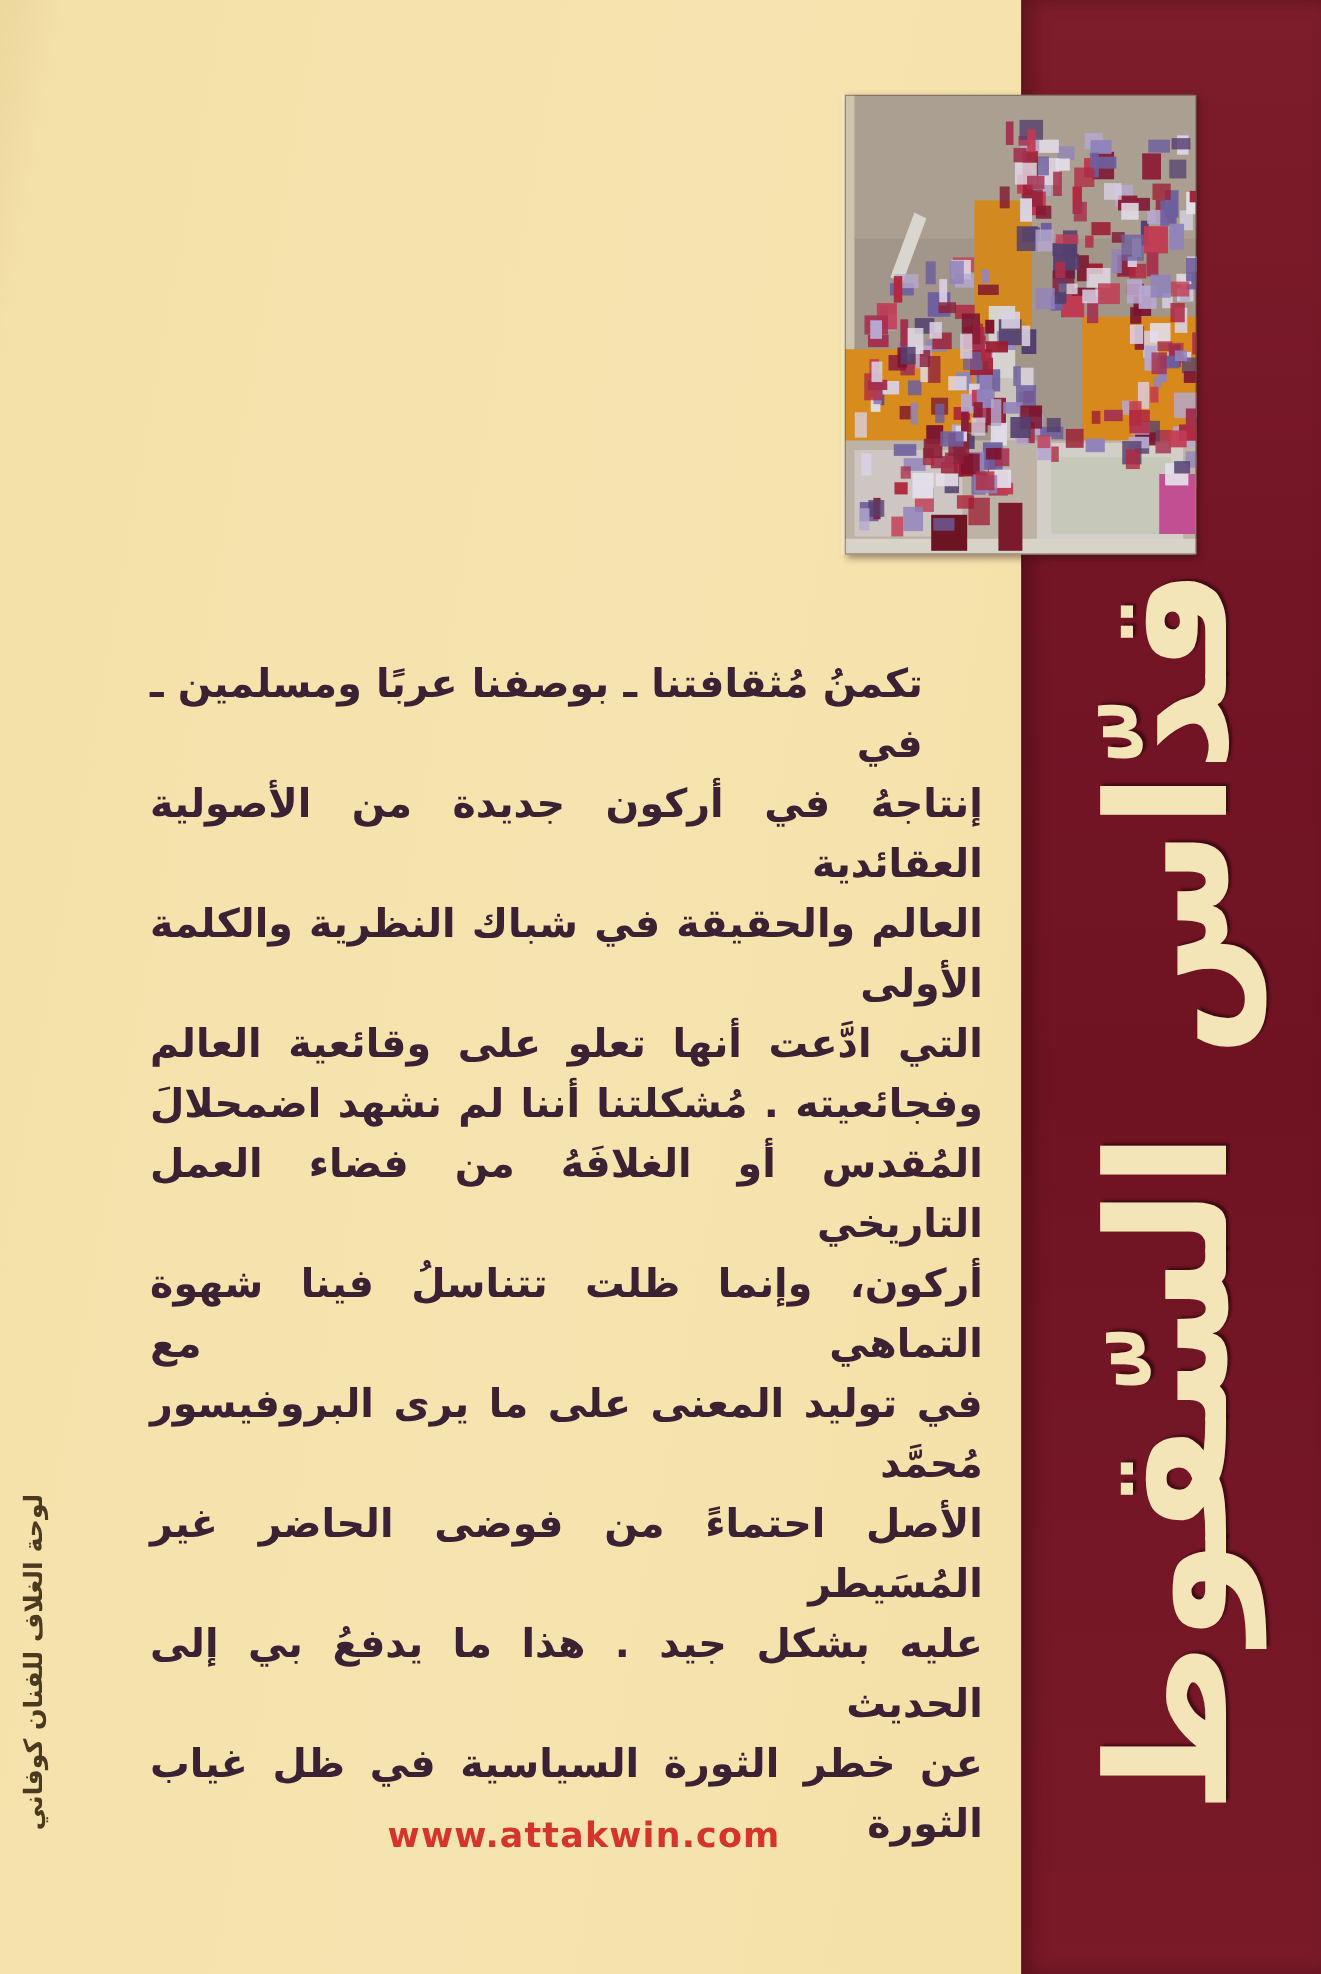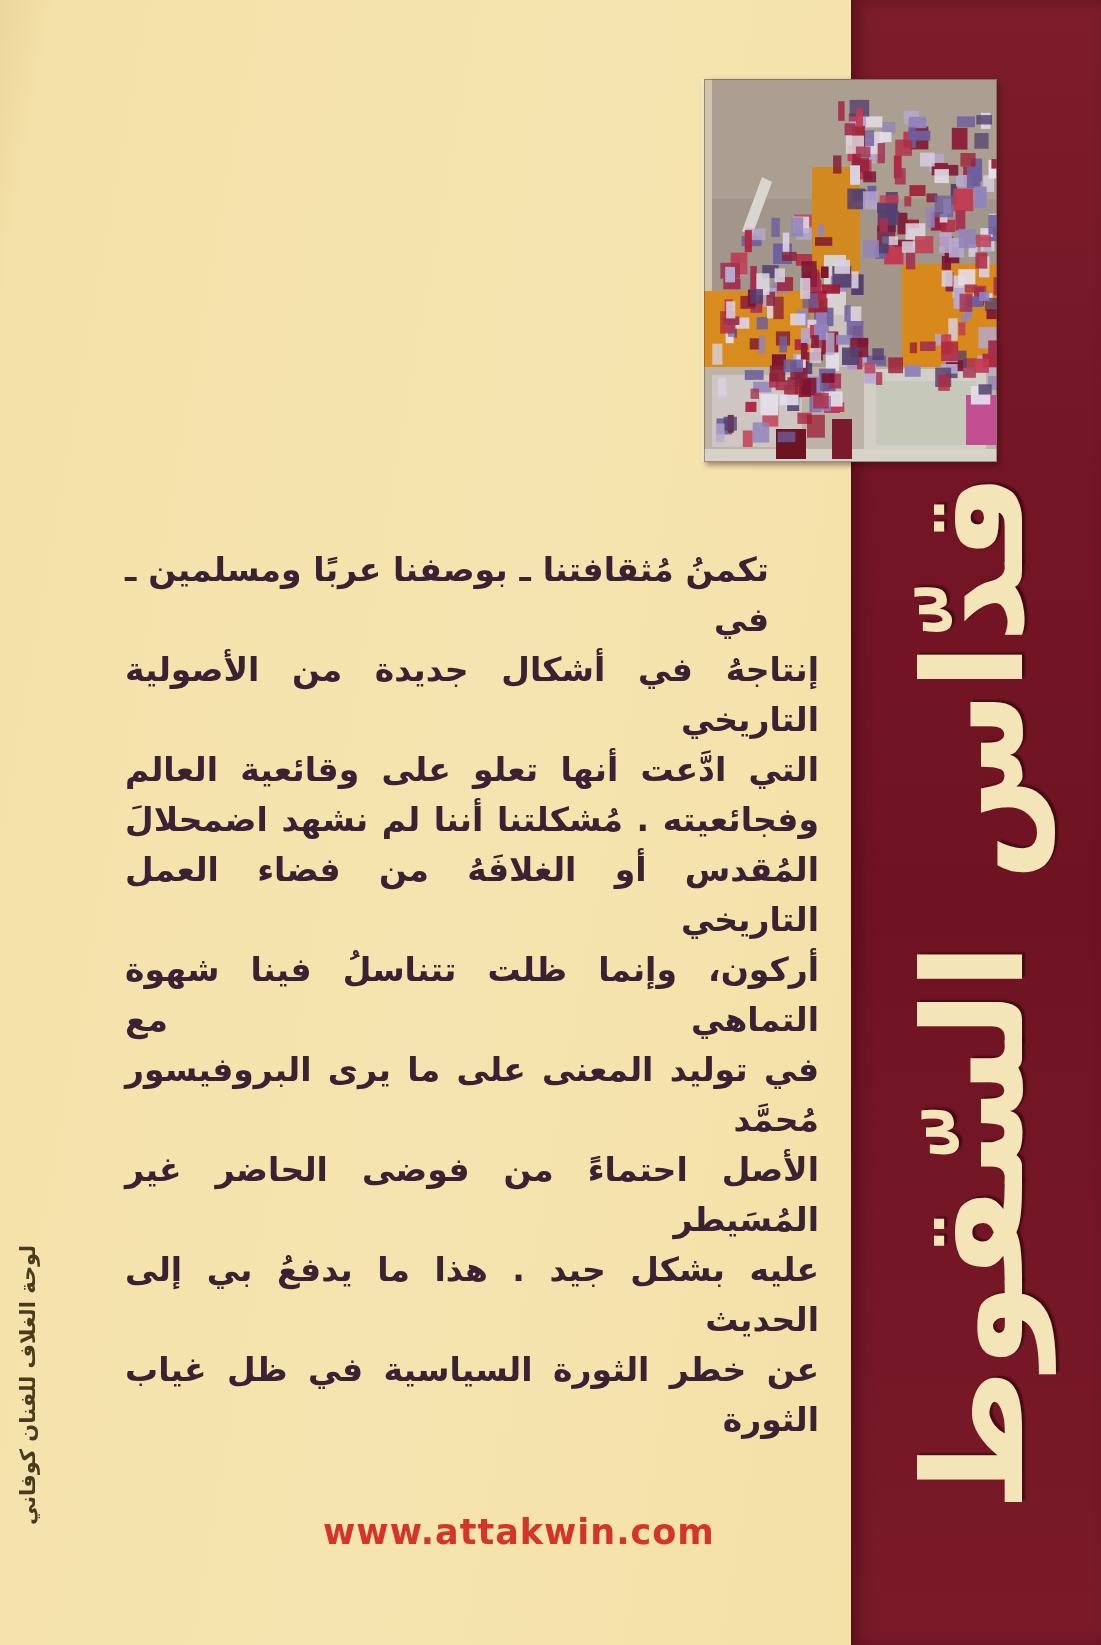--- a/index.html
+++ b/index.html
@@ -48,21 +48,21 @@
     font-size:33px; font-weight:bold;
     line-height:50px;
   }
   .body-text .line { text-align:justify; text-align-last:justify; white-space:normal; }
   .body-text .line.first { padding-right:50px; }
   
   .url {
     position:absolute; left:323px; top:1512px; width:298px;
     text-align:center;
     color:#d5342b;
-    font-size:35px; font-weight:bold;
+    font-size:29px; font-weight:bold;
     letter-spacing:1px;
     direction:ltr;
   }
   
   .note {
     position:absolute; left:6px; top:1200px; width:44px; height:370px;
   }
   .note-inner {
     position:absolute; left:-163px; top:165px;
     width:370px; height:40px;
@@ -408,21 +408,22 @@
           <rect x="96.9" y="264.0" width="6.4" height="16.6" fill="#8c1f38" opacity="1.00"></rect>
           <rect x="65.8" y="286.6" width="15.5" height="16.1" fill="#8c1f38" opacity="0.92"></rect>
           <rect x="79.6" y="280.5" width="19.4" height="12.6" fill="#6d5f9e" opacity="0.86"></rect>
         </g>
       <rect x="0" y="0" width="293" height="383" fill="none" stroke="#5d4a3e" stroke-width="2" opacity="0.5"></rect>
     </svg>
   </div>
 
   <div class="body-text" id="back-text">
       <div class="line first">تكمنُ مُثقافتنا ـ بوصفنا عربًا ومسلمين ـ في</div>
-      <div class="line">إنتاجهُ في أشكال جديدة من الأصولية التاريخي</div>
+      <div class="line">إنتاجهُ في أركون جديدة من الأصولية العقائدية</div>
+      <div class="line">العالم والحقيقة في شباك النظرية والكلمة الأولى</div>
       <div class="line">التي ادَّعت أنها تعلو على وقائعية العالم</div>
       <div class="line">وفجائعيته . مُشكلتنا أننا لم نشهد اضمحلالَ</div>
       <div class="line">المُقدس أو الغلافَهُ من فضاء العمل التاريخي</div>
       <div class="line">أركون، وإنما ظلت تتناسلُ فينا شهوة التماهي مع</div>
       <div class="line">في توليد المعنى على ما يرى البروفيسور مُحمَّد</div>
       <div class="line">الأصل احتماءً من فوضى الحاضر غير المُسَيطر</div>
       <div class="line">عليه بشكل جيد . هذا ما يدفعُ بي إلى الحديث</div>
       <div class="line">عن خطر الثورة السياسية في ظل غياب الثورة</div>
     </div>
 

